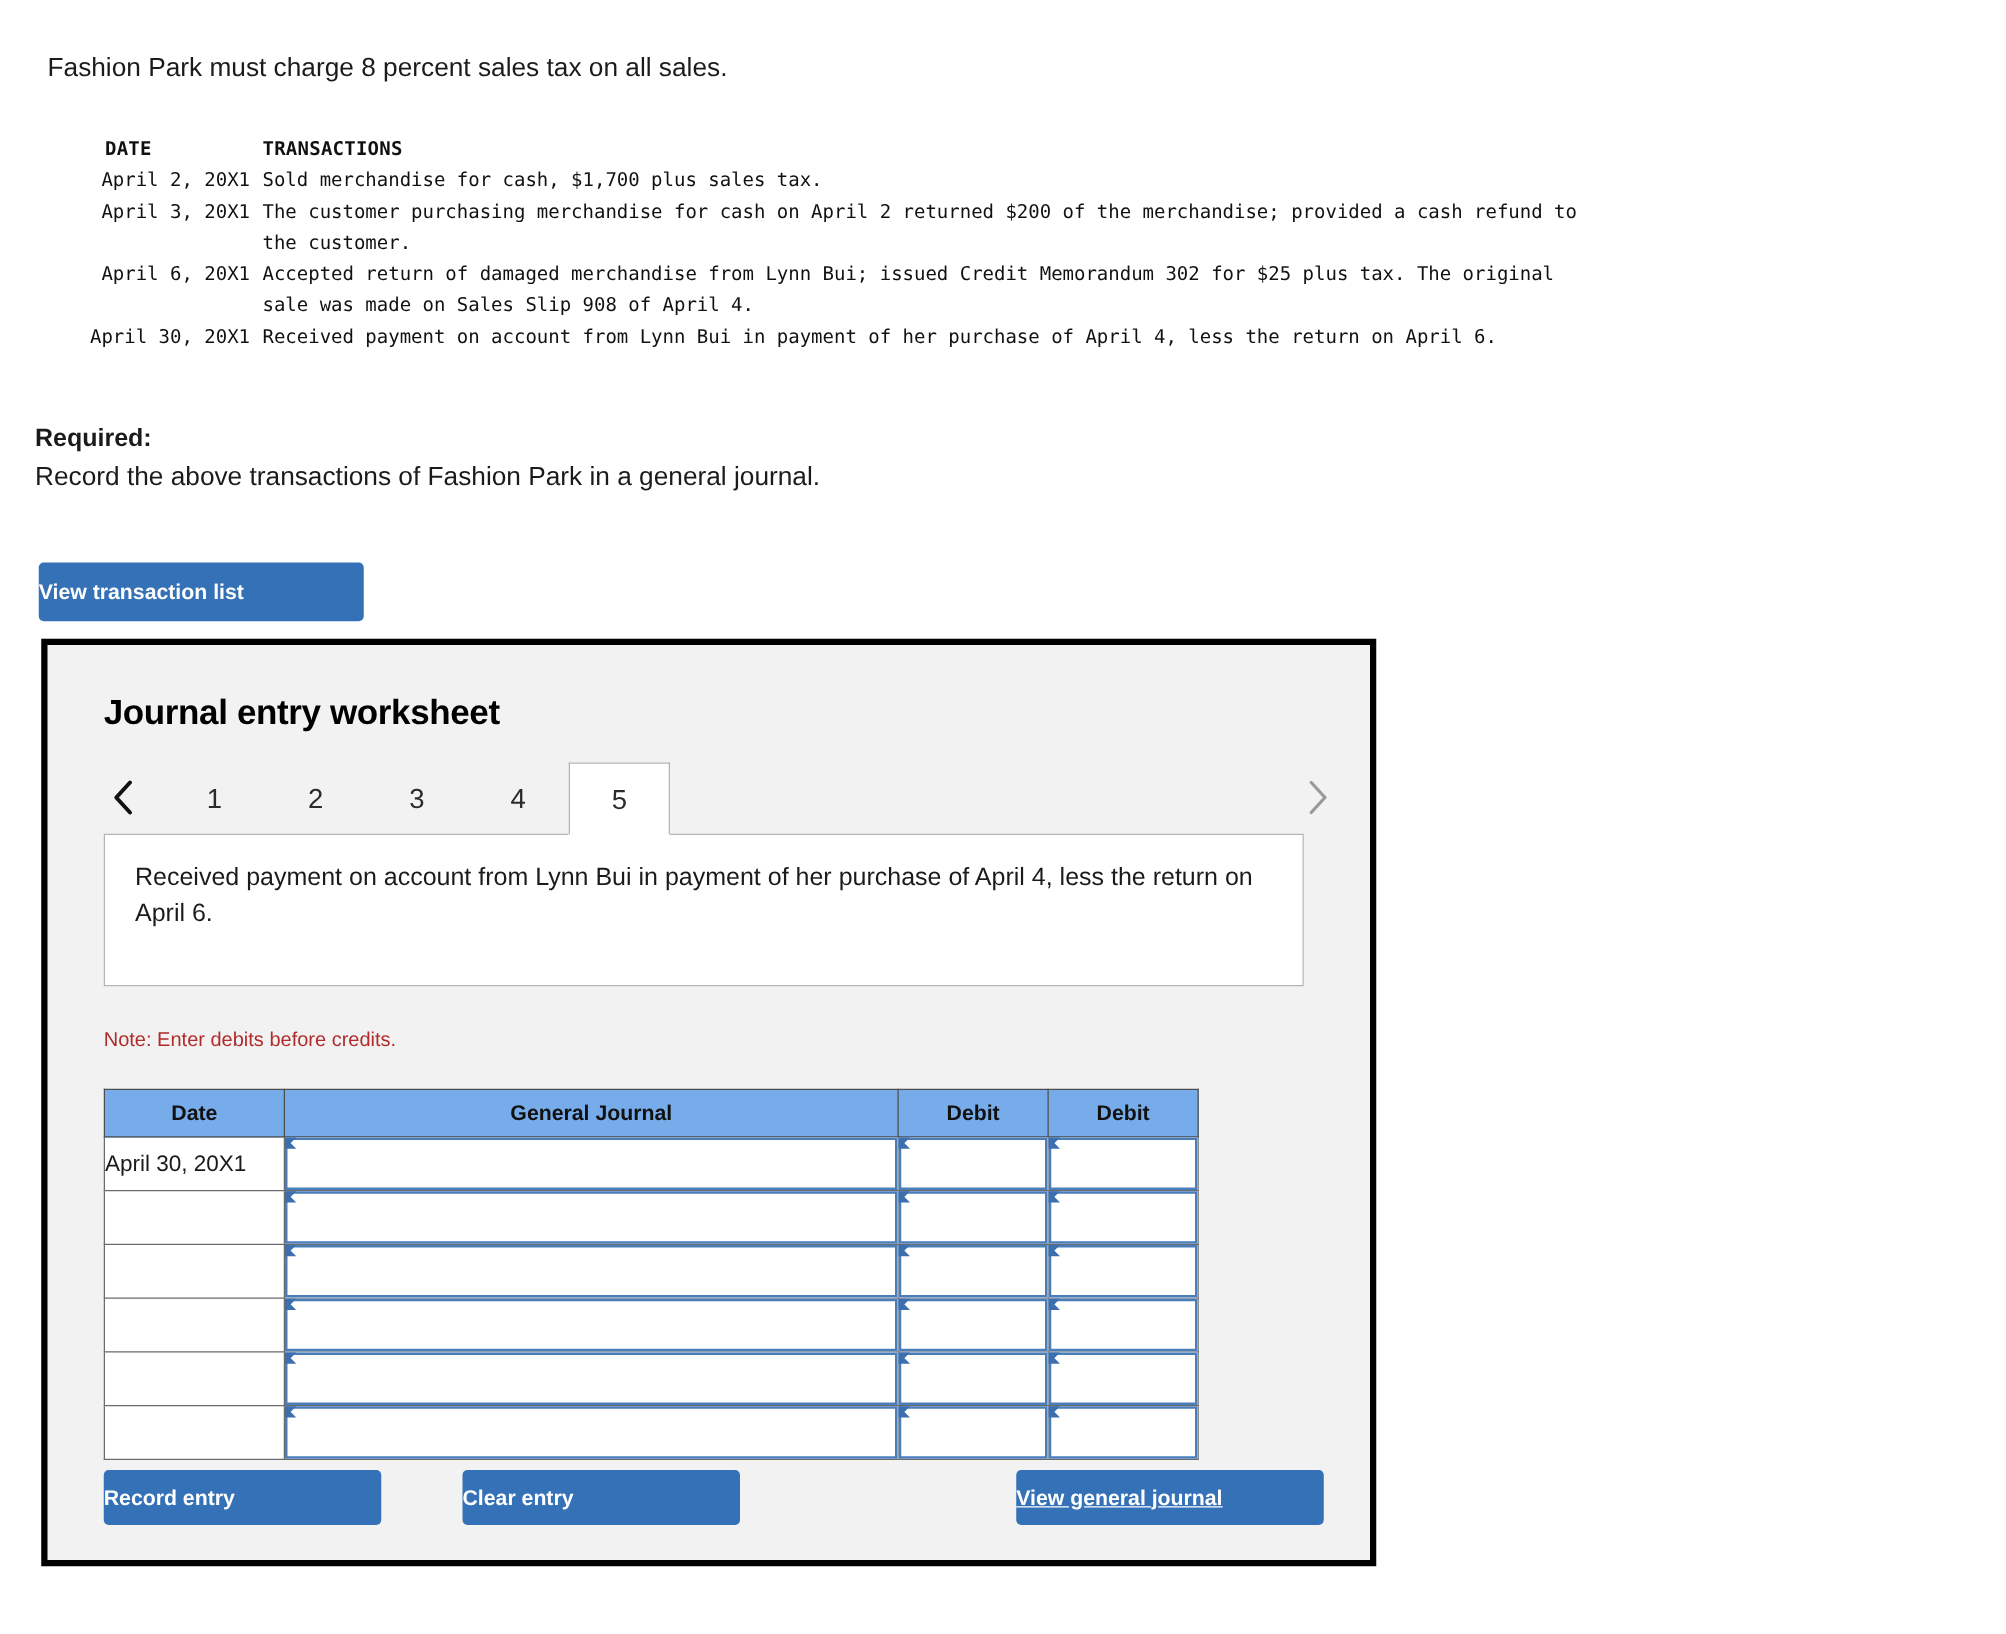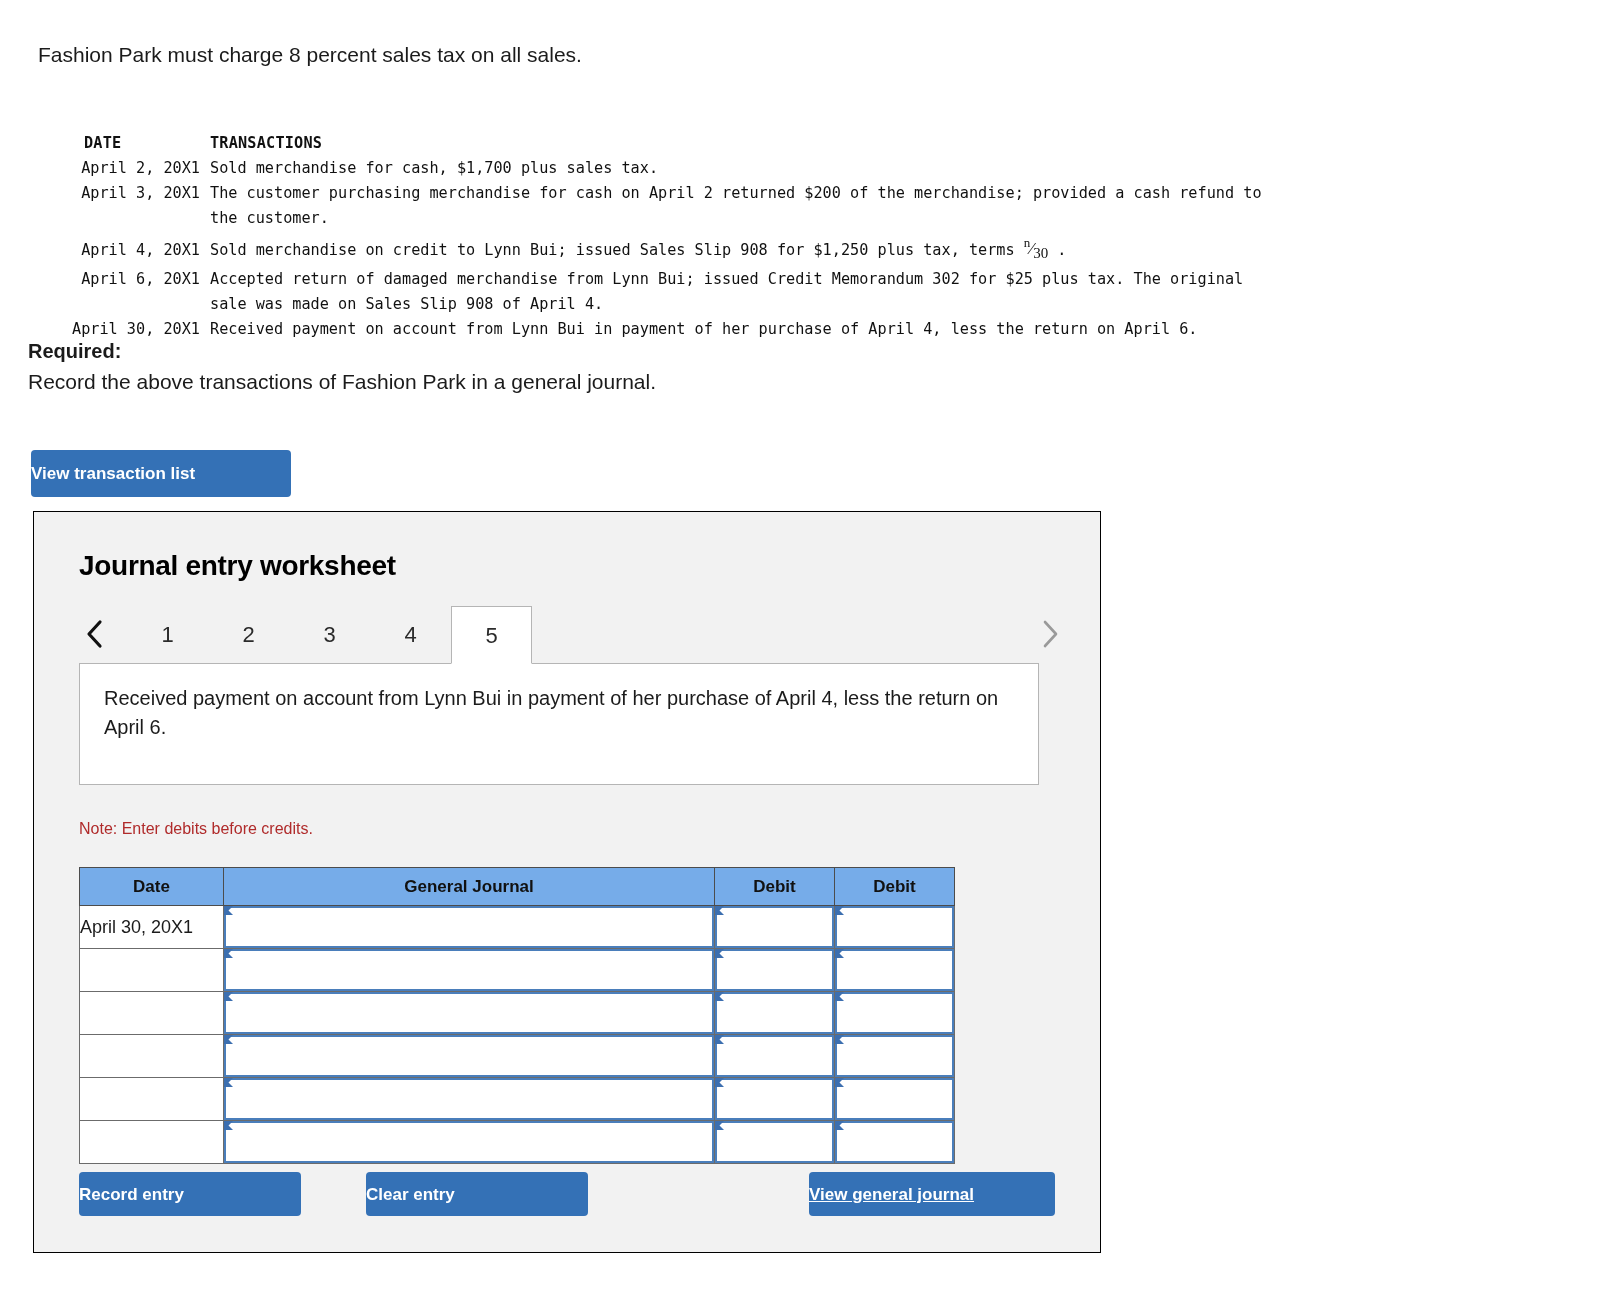--- a/index.html
+++ b/index.html
@@ -30,21 +30,20 @@
   
   .tx-block {
     position: absolute;
     left: 28px;
     top: 107px;
     font-family: "DejaVu Sans Mono", "Liberation Mono", monospace;
     font-size: 15.2px;
     line-height: 25px;
     color: #111111;
     white-space: nowrap;
-    margin-top: 24px;
   }
   .tx-head {
     padding-left: 56px;
     font-weight: bold;
     letter-spacing: 0.2px;
   }
   .tx-head .th-date { display:inline-block; width: 126px; }
   .tx-row { display: block; }
   .tx-date {
     display: inline-block;
@@ -108,21 +107,21 @@
   }
 
   
   .panel {
     position: absolute;
     left: 33px;
     top: 511px;
     width: 1068px;
     height: 742px;
     background: #F2F2F2;
-    border: 1px solid #000000;
+    border: 5px solid #000000;
     box-sizing: border-box;
     padding-left: 36px;
   }
   .panel-title {
     position: absolute;
     left: 45px;
     top: 38px;
     font-size: 28px;
     font-weight: bold;
     color: #000000;
@@ -302,21 +301,20 @@
 <div class="intro">Fashion Park must charge 8 percent sales tax on all sales.</div>
 
 <div class="tx-block">
   <div class="tx-head"><span class="th-date">DATE</span><span>TRANSACTIONS</span></div>
 
   <div class="tx-row"><span class="tx-date">April 2, 20X1</span><span class="tx-desc">Sold merchandise for cash, $1,700 plus sales tax.</span></div>
 
   <div class="tx-row"><span class="tx-date">April 3, 20X1</span><span class="tx-desc">The customer purchasing merchandise for cash on April 2 returned $200 of the merchandise; provided a cash refund to</span></div>
   <div class="tx-row"><span class="tx-cont"></span><span class="tx-desc">the customer.</span></div>
 
-  <div class="tx-row"><span class="tx-date">April 4, 20X1</span><span class="tx-desc">Sold merchandise on credit to Lynn Bui; issued Sales Slip 908 for $1,250 plus tax, terms </span><span class="frac"><span class="num">n</span>⁄<span class="den">30</span></span><span class="tx-desc"> .</span></div>
 
   <div class="tx-row"><span class="tx-date">April 6, 20X1</span><span class="tx-desc">Accepted return of damaged merchandise from Lynn Bui; issued Credit Memorandum 302 for $25 plus tax. The original</span></div>
   <div class="tx-row"><span class="tx-cont"></span><span class="tx-desc">sale was made on Sales Slip 908 of April 4.</span></div>
 
   <div class="tx-row"><span class="tx-date">April 30, 20X1</span><span class="tx-desc">Received payment on account from Lynn Bui in payment of her purchase of April 4, less the return on April 6.</span></div>
 </div>
 
 <div class="required-label">Required:</div>
 <div class="required-text">Record the above transactions of Fashion Park in a general journal.</div>
 

